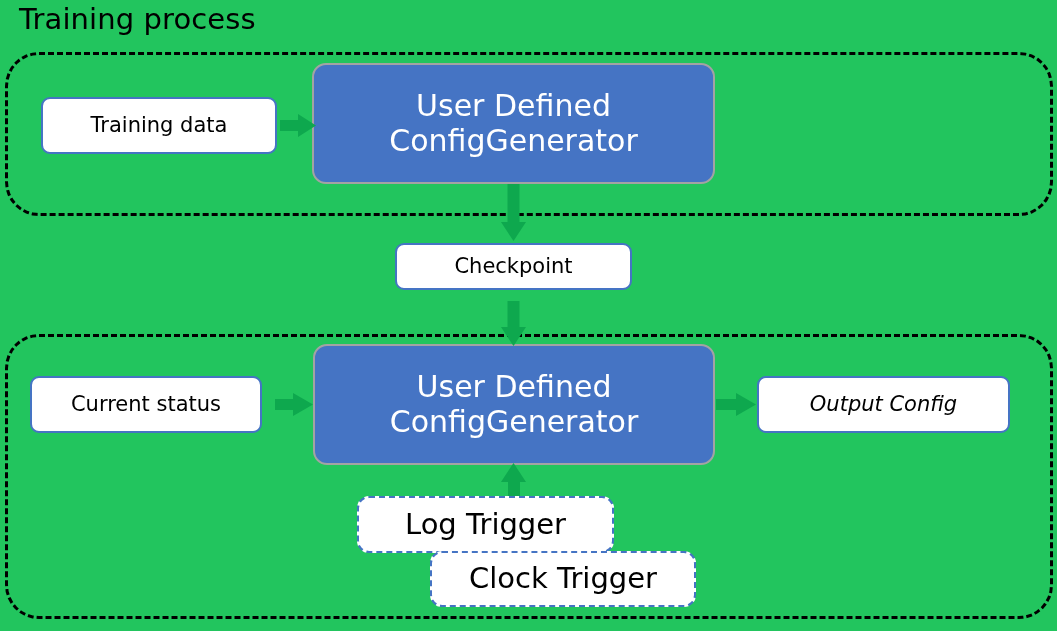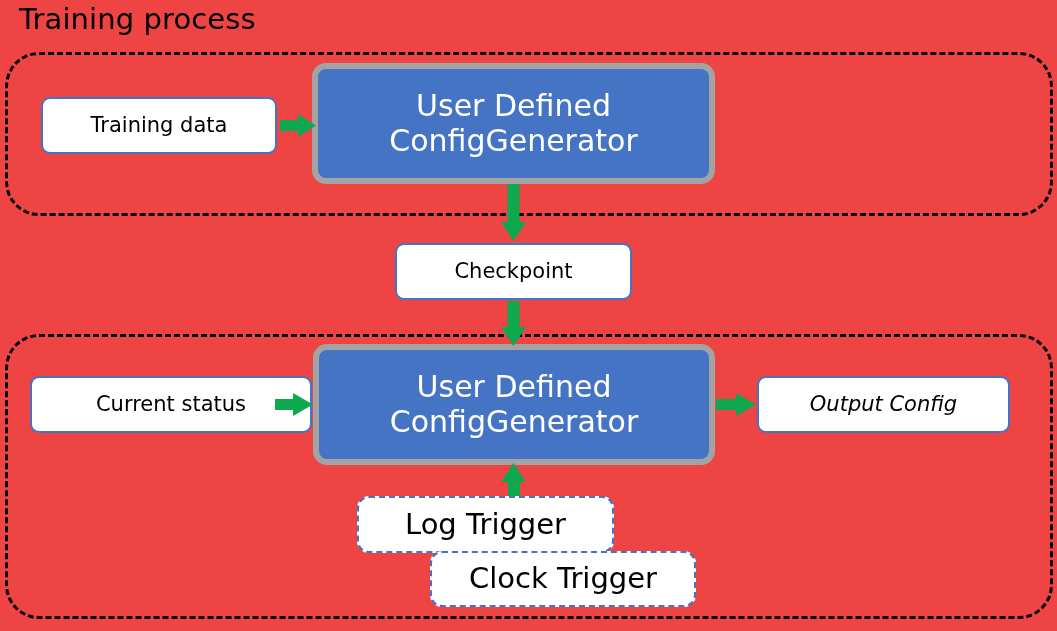--- a/index.html
+++ b/index.html
@@ -4,21 +4,21 @@
 <style>
   html, body {
     margin: 0;
     padding: 0;
     background: #ffffff;
   }
   #canvas {
     position: relative;
     width: 1057px;
     height: 631px;
-    background: #ef4444;
+    background: #22c55e;
     font-family: "DejaVu Sans", "Liberation Sans", sans-serif;
     overflow: hidden;
   }
 
   
   .section-caption {
     position: absolute;
     color: #000000;
     font-size: 29px;
     line-height: 34px;
@@ -49,21 +49,21 @@
     font-size: 21px;
     line-height: 1.1;
     white-space: nowrap;
   }
 
   
   .blue-box {
     position: absolute;
     box-sizing: border-box;
     background: #4574C4;
-    border: 6px solid #a3a3a3;
+    border: 2px solid #a3a3a3;
     border-radius: 14px;
     display: flex;
     flex-direction: column;
     align-items: center;
     justify-content: center;
     color: #ffffff;
     font-size: 30px;
     line-height: 1.14;
     white-space: nowrap;
   }
@@ -104,26 +104,26 @@
 
   <div class="process-container" style="left:5px; top:52px; width:1048px; height:164px;"></div>
 
   <div class="io-box" style="left:41px; top:97px; width:236px; height:57px;">Training data</div>
 
   <div class="blue-box" style="left:312px; top:63px; width:403px; height:121px;">
     <span class="line">User Defined</span>
     <span class="line">ConfigGenerator</span>
   </div>
 
-  <div class="io-box" style="left:395px; top:243px; width:237px; height:57px;">Checkpoint</div>
+  <div class="io-box" style="left:395px; top:243px; width:237px; height:47px;">Checkpoint</div>
 
 
   <div class="process-container" style="left:5px; top:334px; width:1048px; height:285px;"></div>
 
-  <div class="io-box" style="left:30px; top:376px; width:282px; height:57px;">Current status</div>
+  <div class="io-box" style="left:30px; top:376px; width:232px; height:57px;">Current status</div>
 
   <div class="blue-box" style="left:313px; top:344px; width:402px; height:121px;">
     <span class="line">User Defined</span>
     <span class="line">ConfigGenerator</span>
   </div>
 
   <div class="io-box" style="left:757px; top:376px; width:253px; height:57px;font-style:italic;">Output Config</div>
 
   <div class="trigger-box" style="left:357px; top:496px; width:257px; height:57px; z-index:1;">Log Trigger</div>
 

